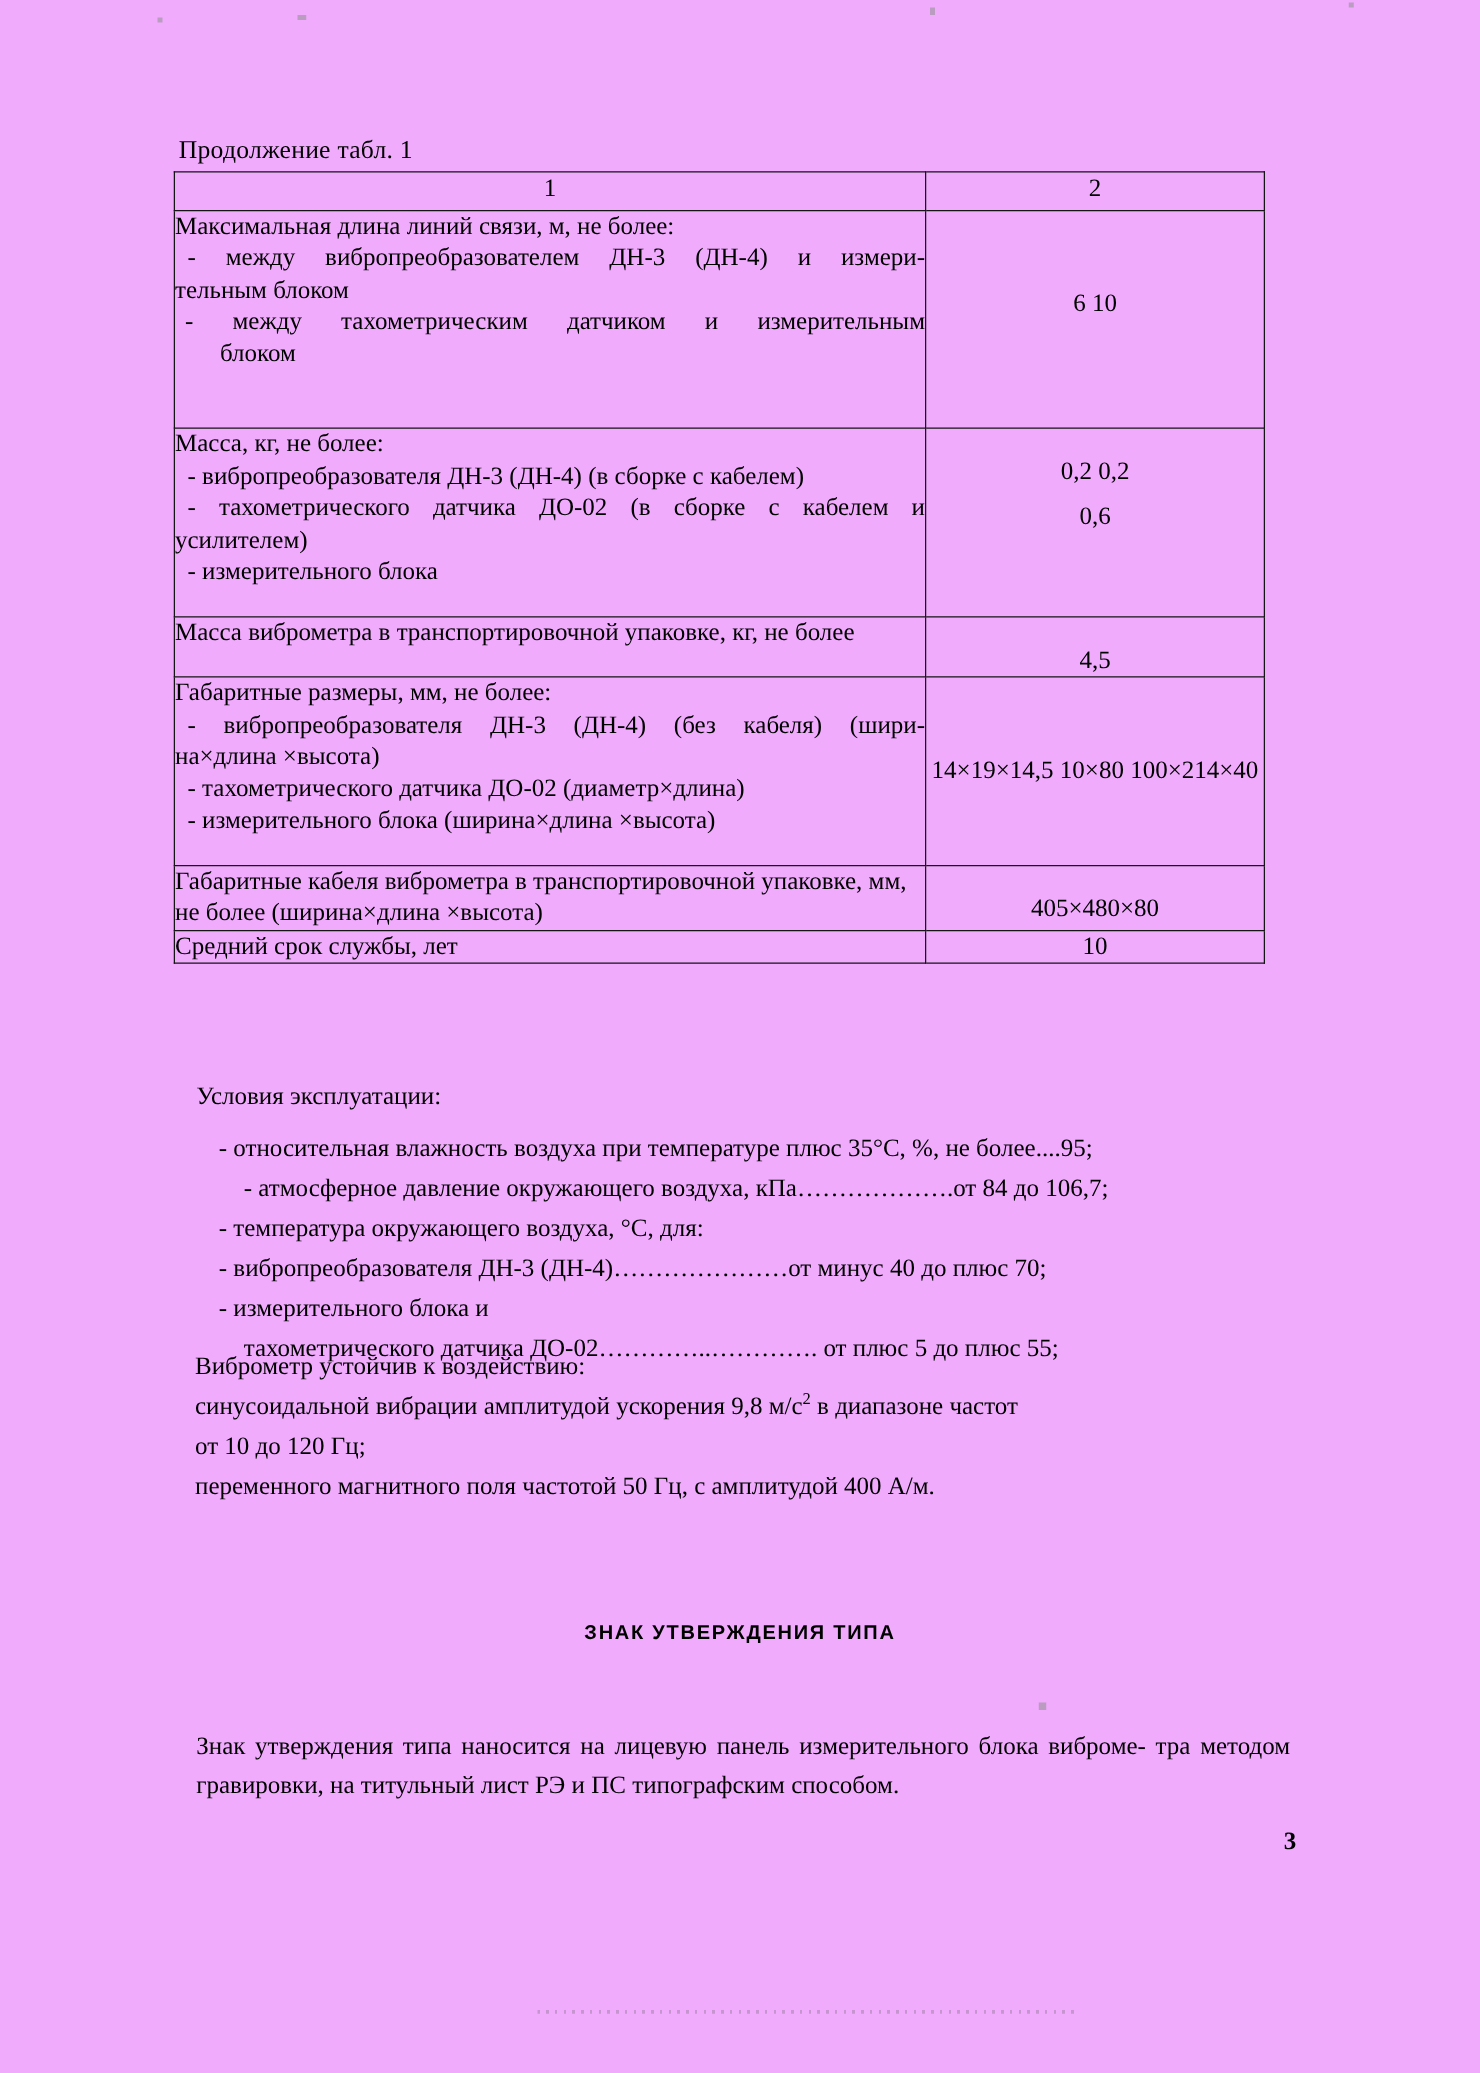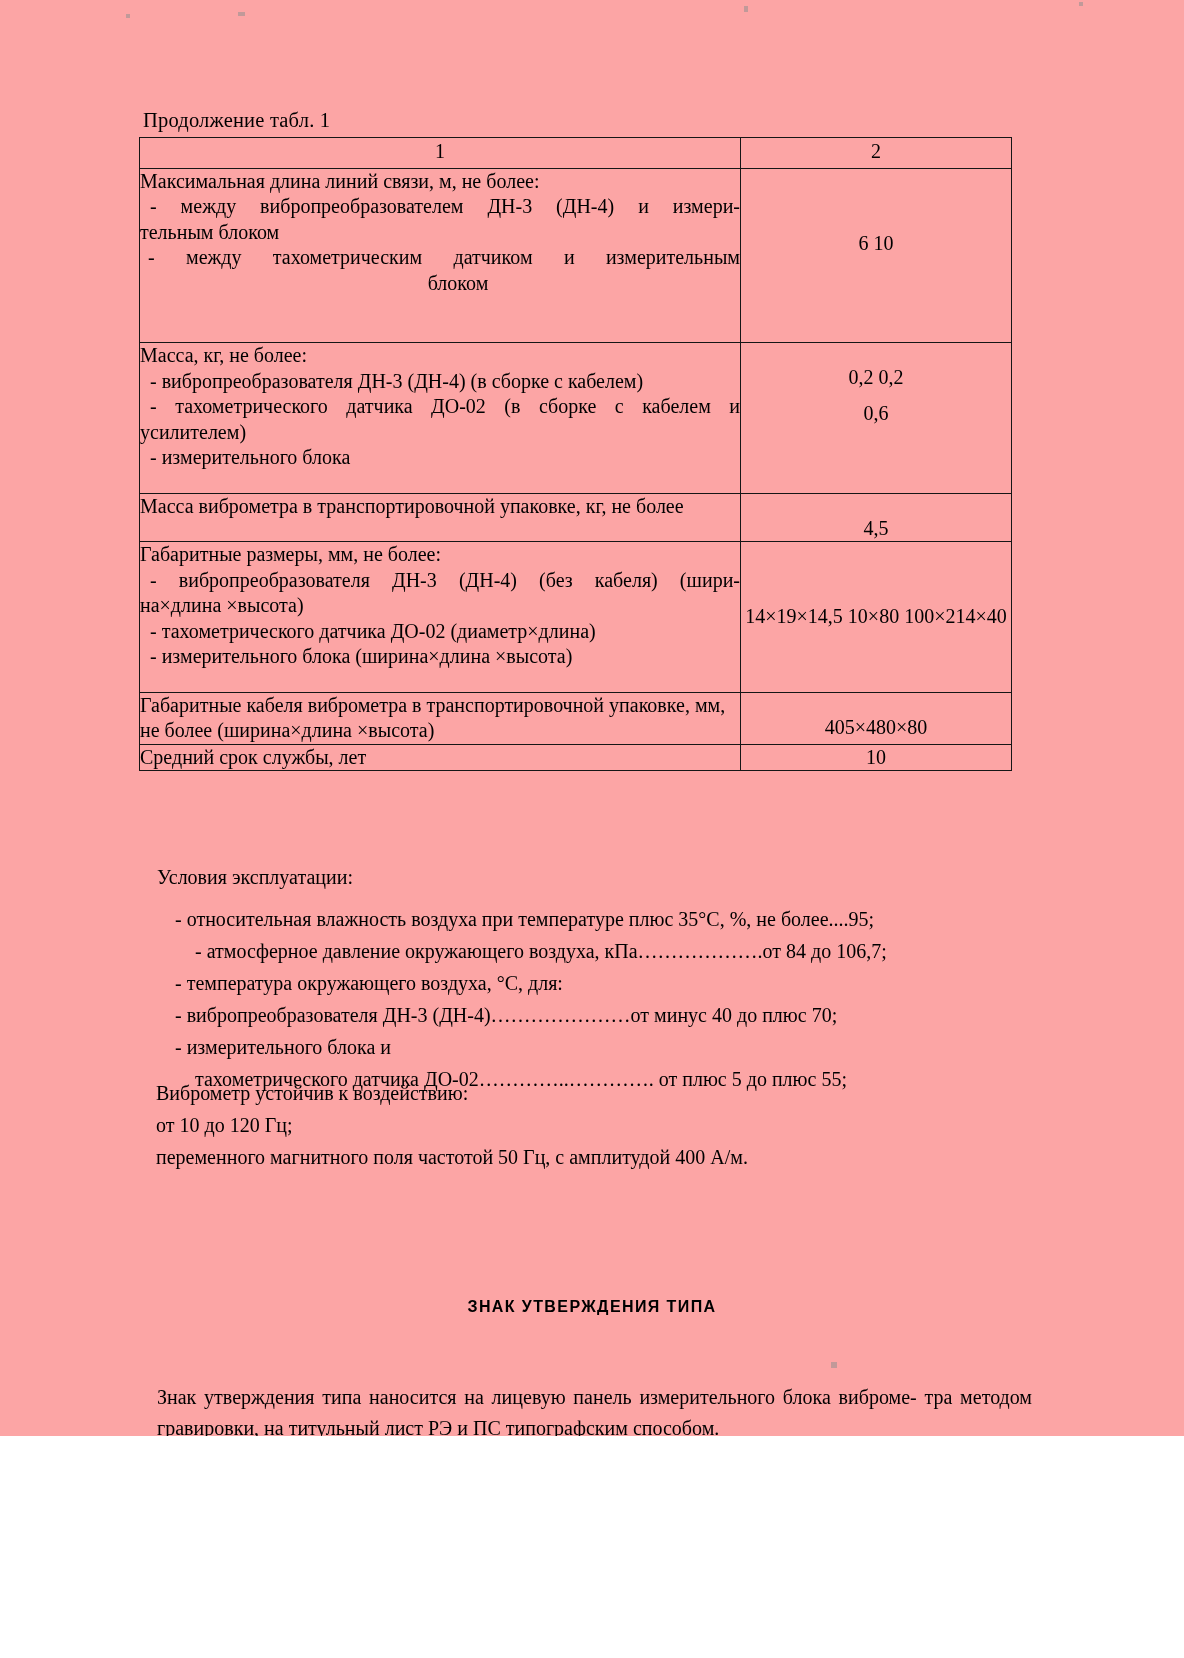--- a/index.html
+++ b/index.html
@@ -3,22 +3,22 @@
 <meta charset="utf-8">
 <style>
   html, body {
     margin: 0;
     padding: 0;
     background: #ffffff;
   }
   .page {
     position: relative;
     width: 1184px;
-    height: 1436px;
-    background: #fca5a5;
+    height: 1658px;
+    background: #f0abfc;
     font-family: "Liberation Serif", "DejaVu Serif", serif;
     color: #000000;
     overflow: hidden;
   }
 
   
   .speck {
     position: absolute;
     background: #8f8f8f;
     opacity: .55;
@@ -60,21 +60,21 @@
     line-height: 25.5px;
   }
   .c-left  { width: 601px; padding: 2px 8px 4px 7px; }
   .c-right { width: 271px; text-align: center; padding: 2px 4px 4px 4px; }
 
   .hdr td { text-align: center; font-size: 20px; padding: 1px 0 3px 0; }
 
   .just { text-align: justify; text-align-last: justify; }
   .ind   { padding-left: 10px; display: block; }
   .ind2  { padding-left: 36px; display: block; text-indent: -28px; }
-  .ind3  { padding-left: 36px; display: block; text-align: center; }
+  .ind3  { padding-left: 36px; display: block; }
 
   .vspace-s { display: block; height: 22px; }
   .vspace-m { display: block; height: 46px; }
   .vspace-l { display: block; height: 62px; }
   .vspace-xs{ display: block; height: 10px; }
 
   
   .body-block {
     position: absolute;
     left: 157px;
@@ -232,20 +232,21 @@
     <span class="li-i">- относительная влажность воздуха при температуре плюс 35°С, %, не более....95;</span>
     <span class="li-i2">- атмосферное давление окружающего воздуха, кПа……………….от 84 до 106,7;</span>
     <span class="li-i">- температура окружающего воздуха, °С, для:</span>
     <span class="li-i">- вибропреобразователя ДН-3 (ДН-4)…………………от минус 40 до плюс 70;</span>
     <span class="li-i">- измерительного блока и</span>
     <span class="li-i2">тахометрического датчика ДО-02…………..…………. от плюс 5 до плюс 55;</span>
   </div>
 
   <div class="body-block" style="top:1077px; left:156px;">
     <span class="lead">Виброметр устойчив к воздействию:</span>
+    <span class="li">синусоидальной вибрации амплитудой ускорения 9,8 м/с<sup>2</sup> в диапазоне частот</span>
     <span class="li">от 10 до 120 Гц;</span>
     <span class="li">переменного магнитного поля частотой 50 Гц, с амплитудой 400 А/м.</span>
   </div>
 
   <div class="section-title">ЗНАК УТВЕРЖДЕНИЯ ТИПА</div>
 
   <div class="closing">
     <span class="first">Знак утверждения типа наносится на лицевую панель измерительного блока виброме-</span>
     <span>тра методом гравировки, на титульный лист РЭ и ПС типографским способом.</span>
   </div>

